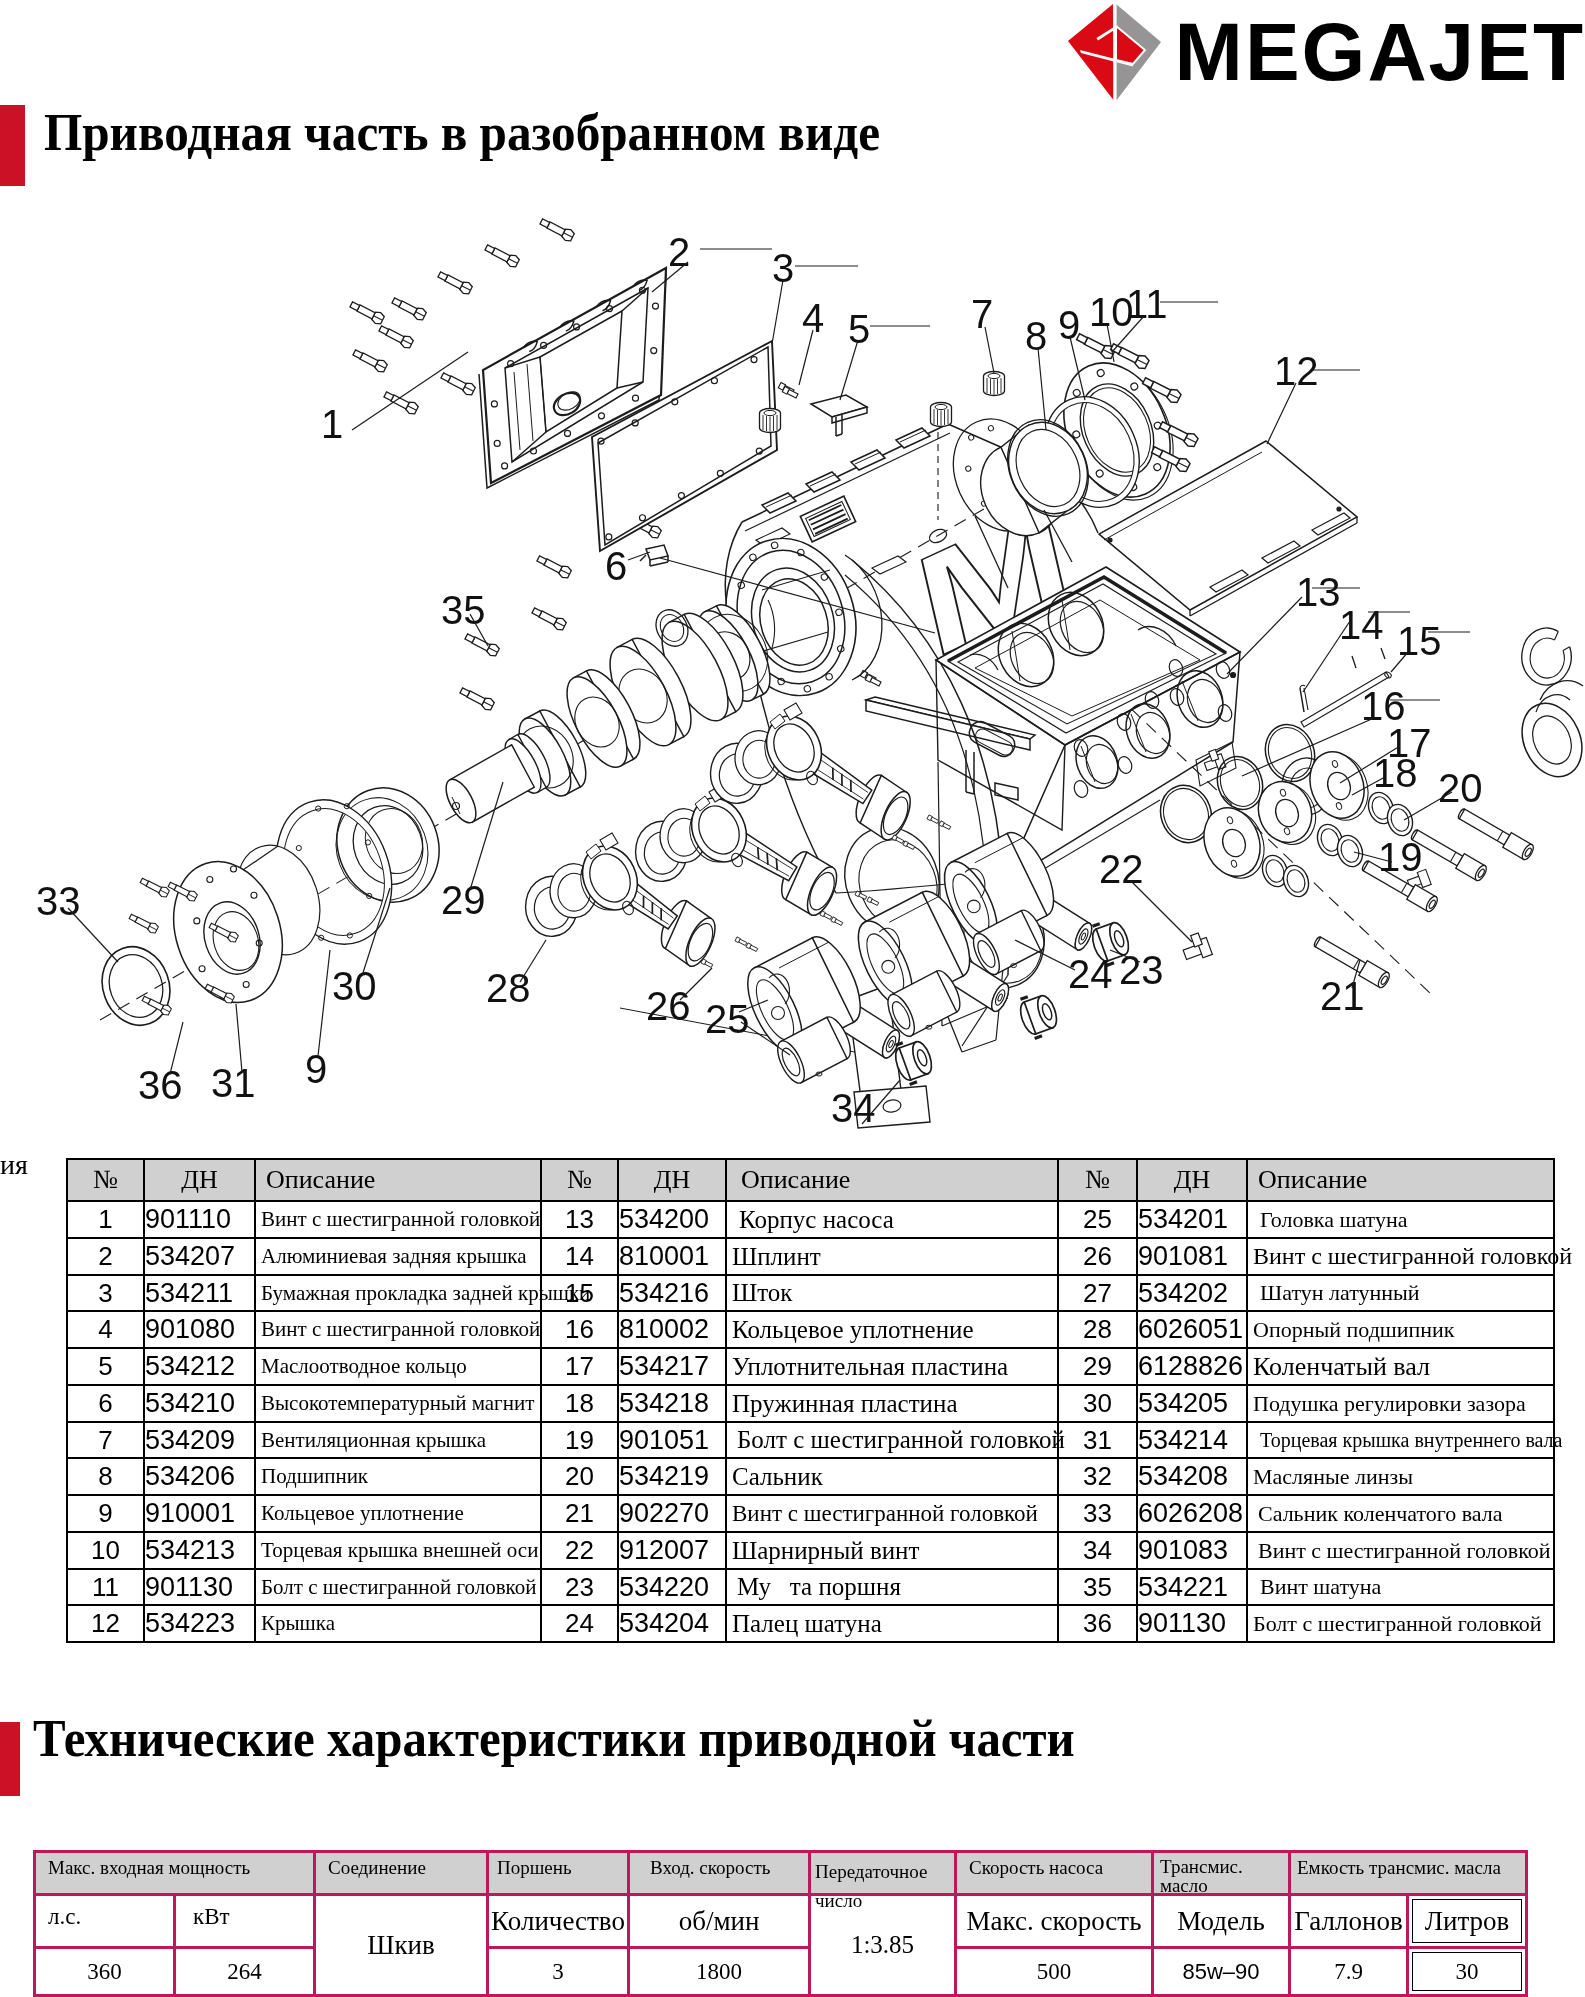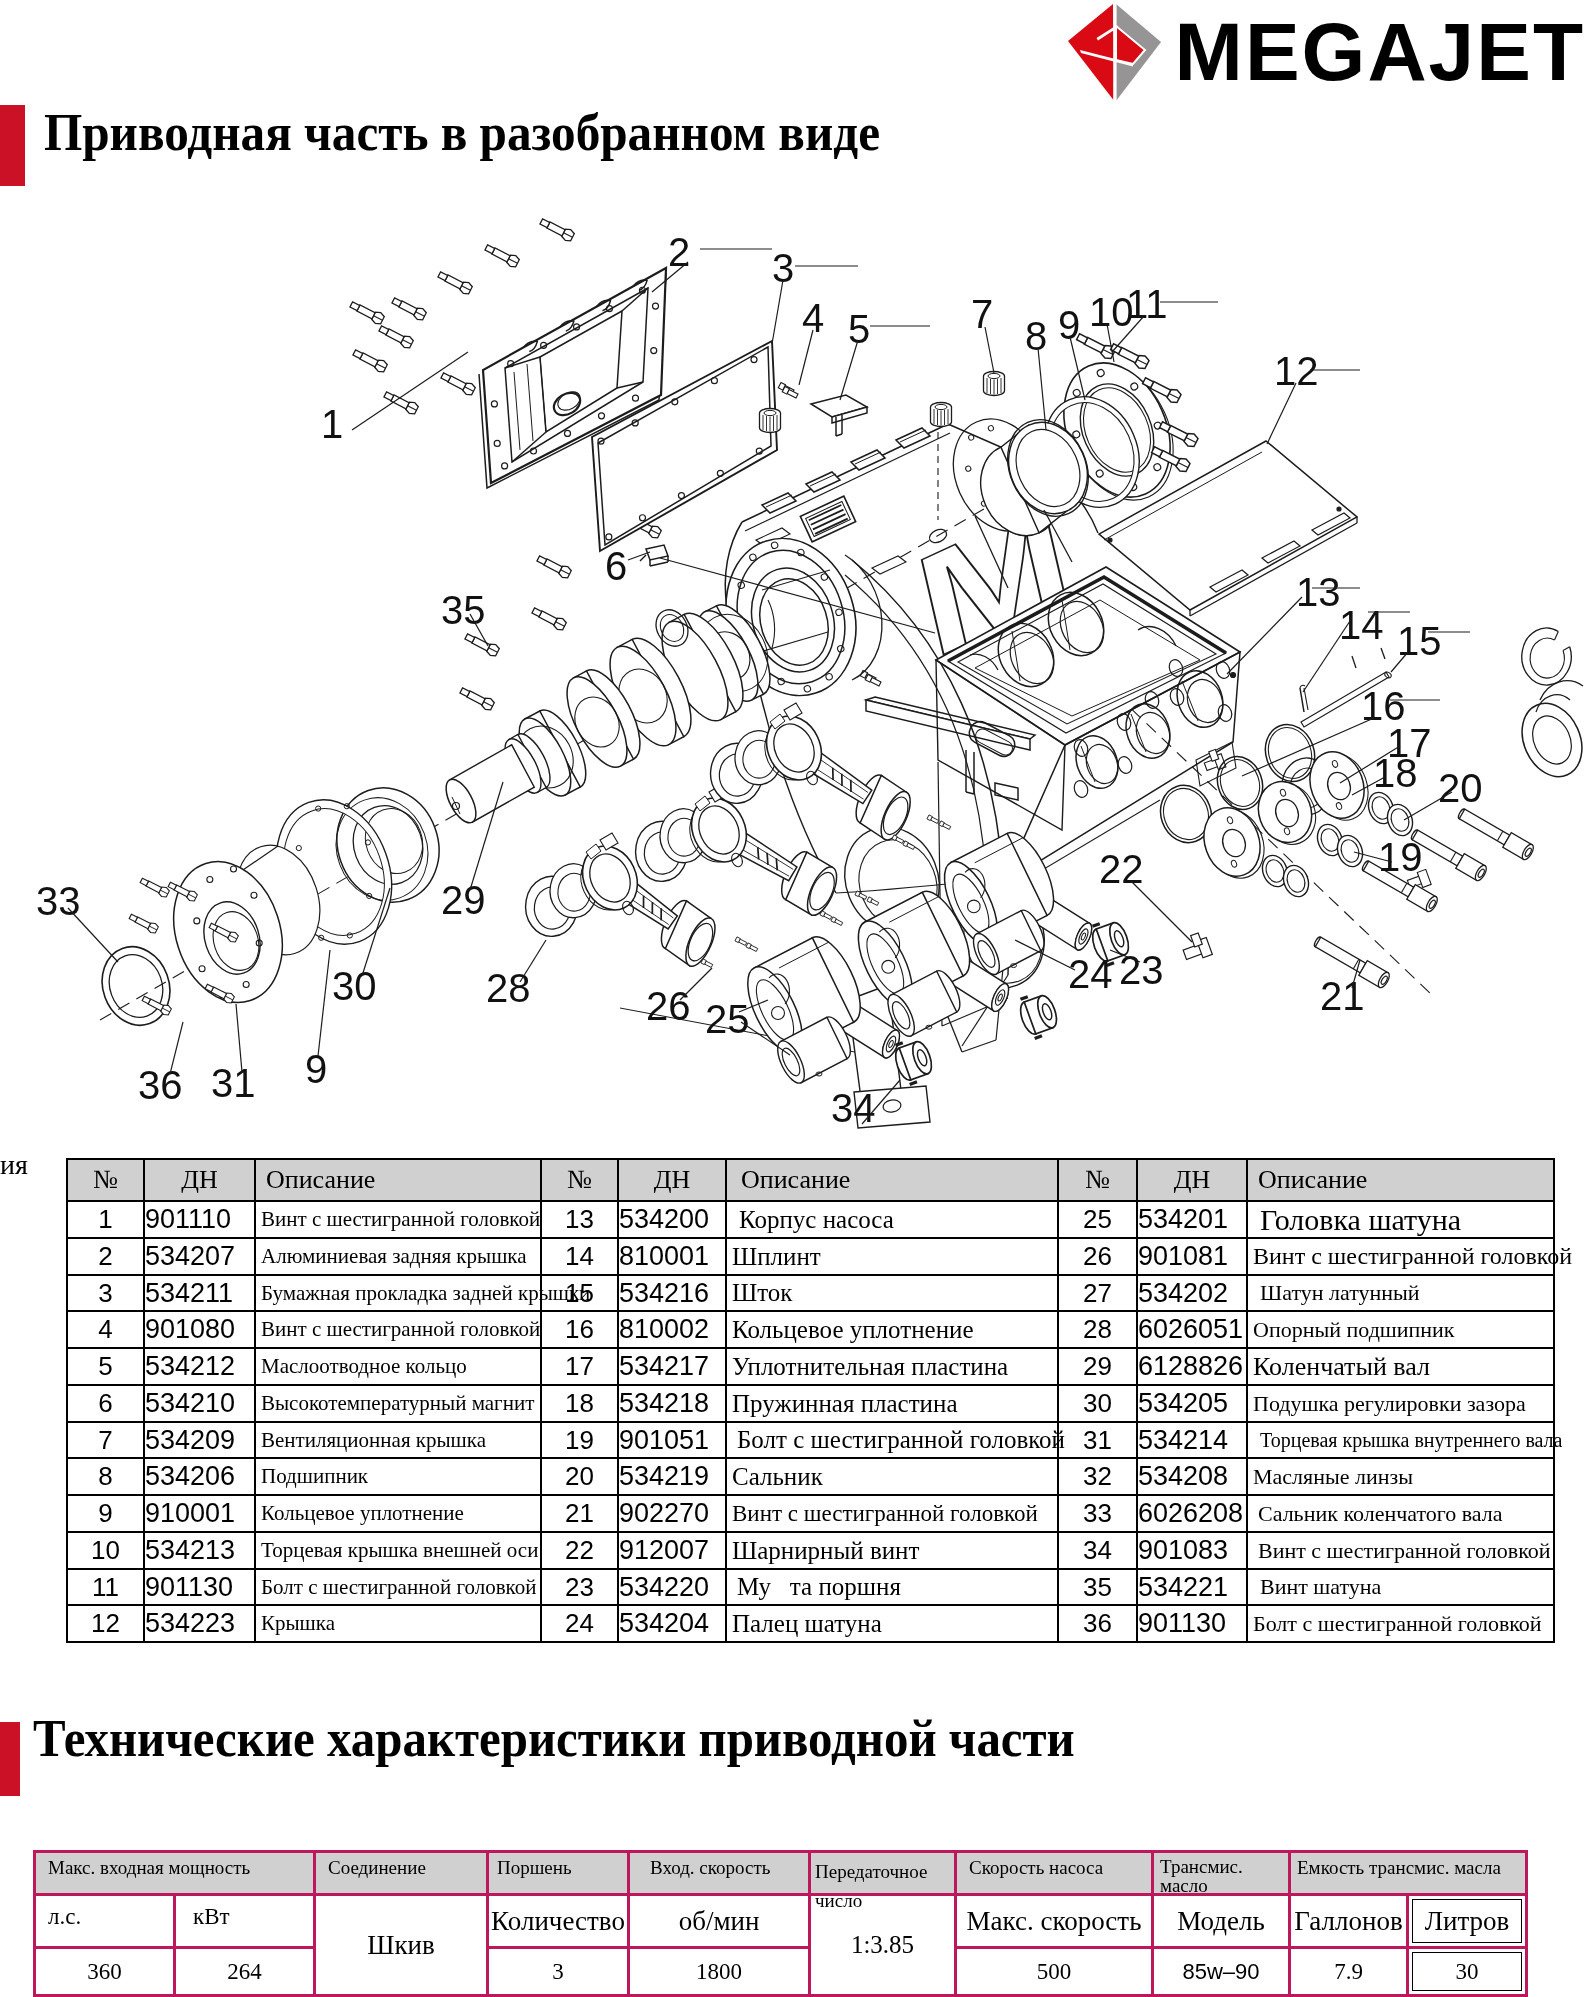--- a/index.html
+++ b/index.html
@@ -749,21 +749,21 @@
         </tr>
 <tr style="height:37px">
           <td class="n">1</td>
           <td class="d">901110</td>
           <td class="ds">Винт с шестигранной  головкой</td>
           <td class="n">13</td>
           <td class="d">534200</td>
           <td class="ds" style="font-size:25px;padding-left:12px">Корпус насоса</td>
           <td class="n">25</td>
           <td class="d">534201</td>
-          <td class="ds" style="font-size:30px;padding-left:12px">Головка шатуна</td>
+          <td class="ds" style="font-size:22px;padding-left:12px">Головка шатуна</td>
         </tr>
 <tr style="height:37px">
           <td class="n">2</td>
           <td class="d">534207</td>
           <td class="ds">Алюминиевая задняя крышка</td>
           <td class="n">14</td>
           <td class="d">810001</td>
           <td class="ds" style="font-size:25px">Шплинт</td>
           <td class="n">26</td>
           <td class="d">901081</td>

